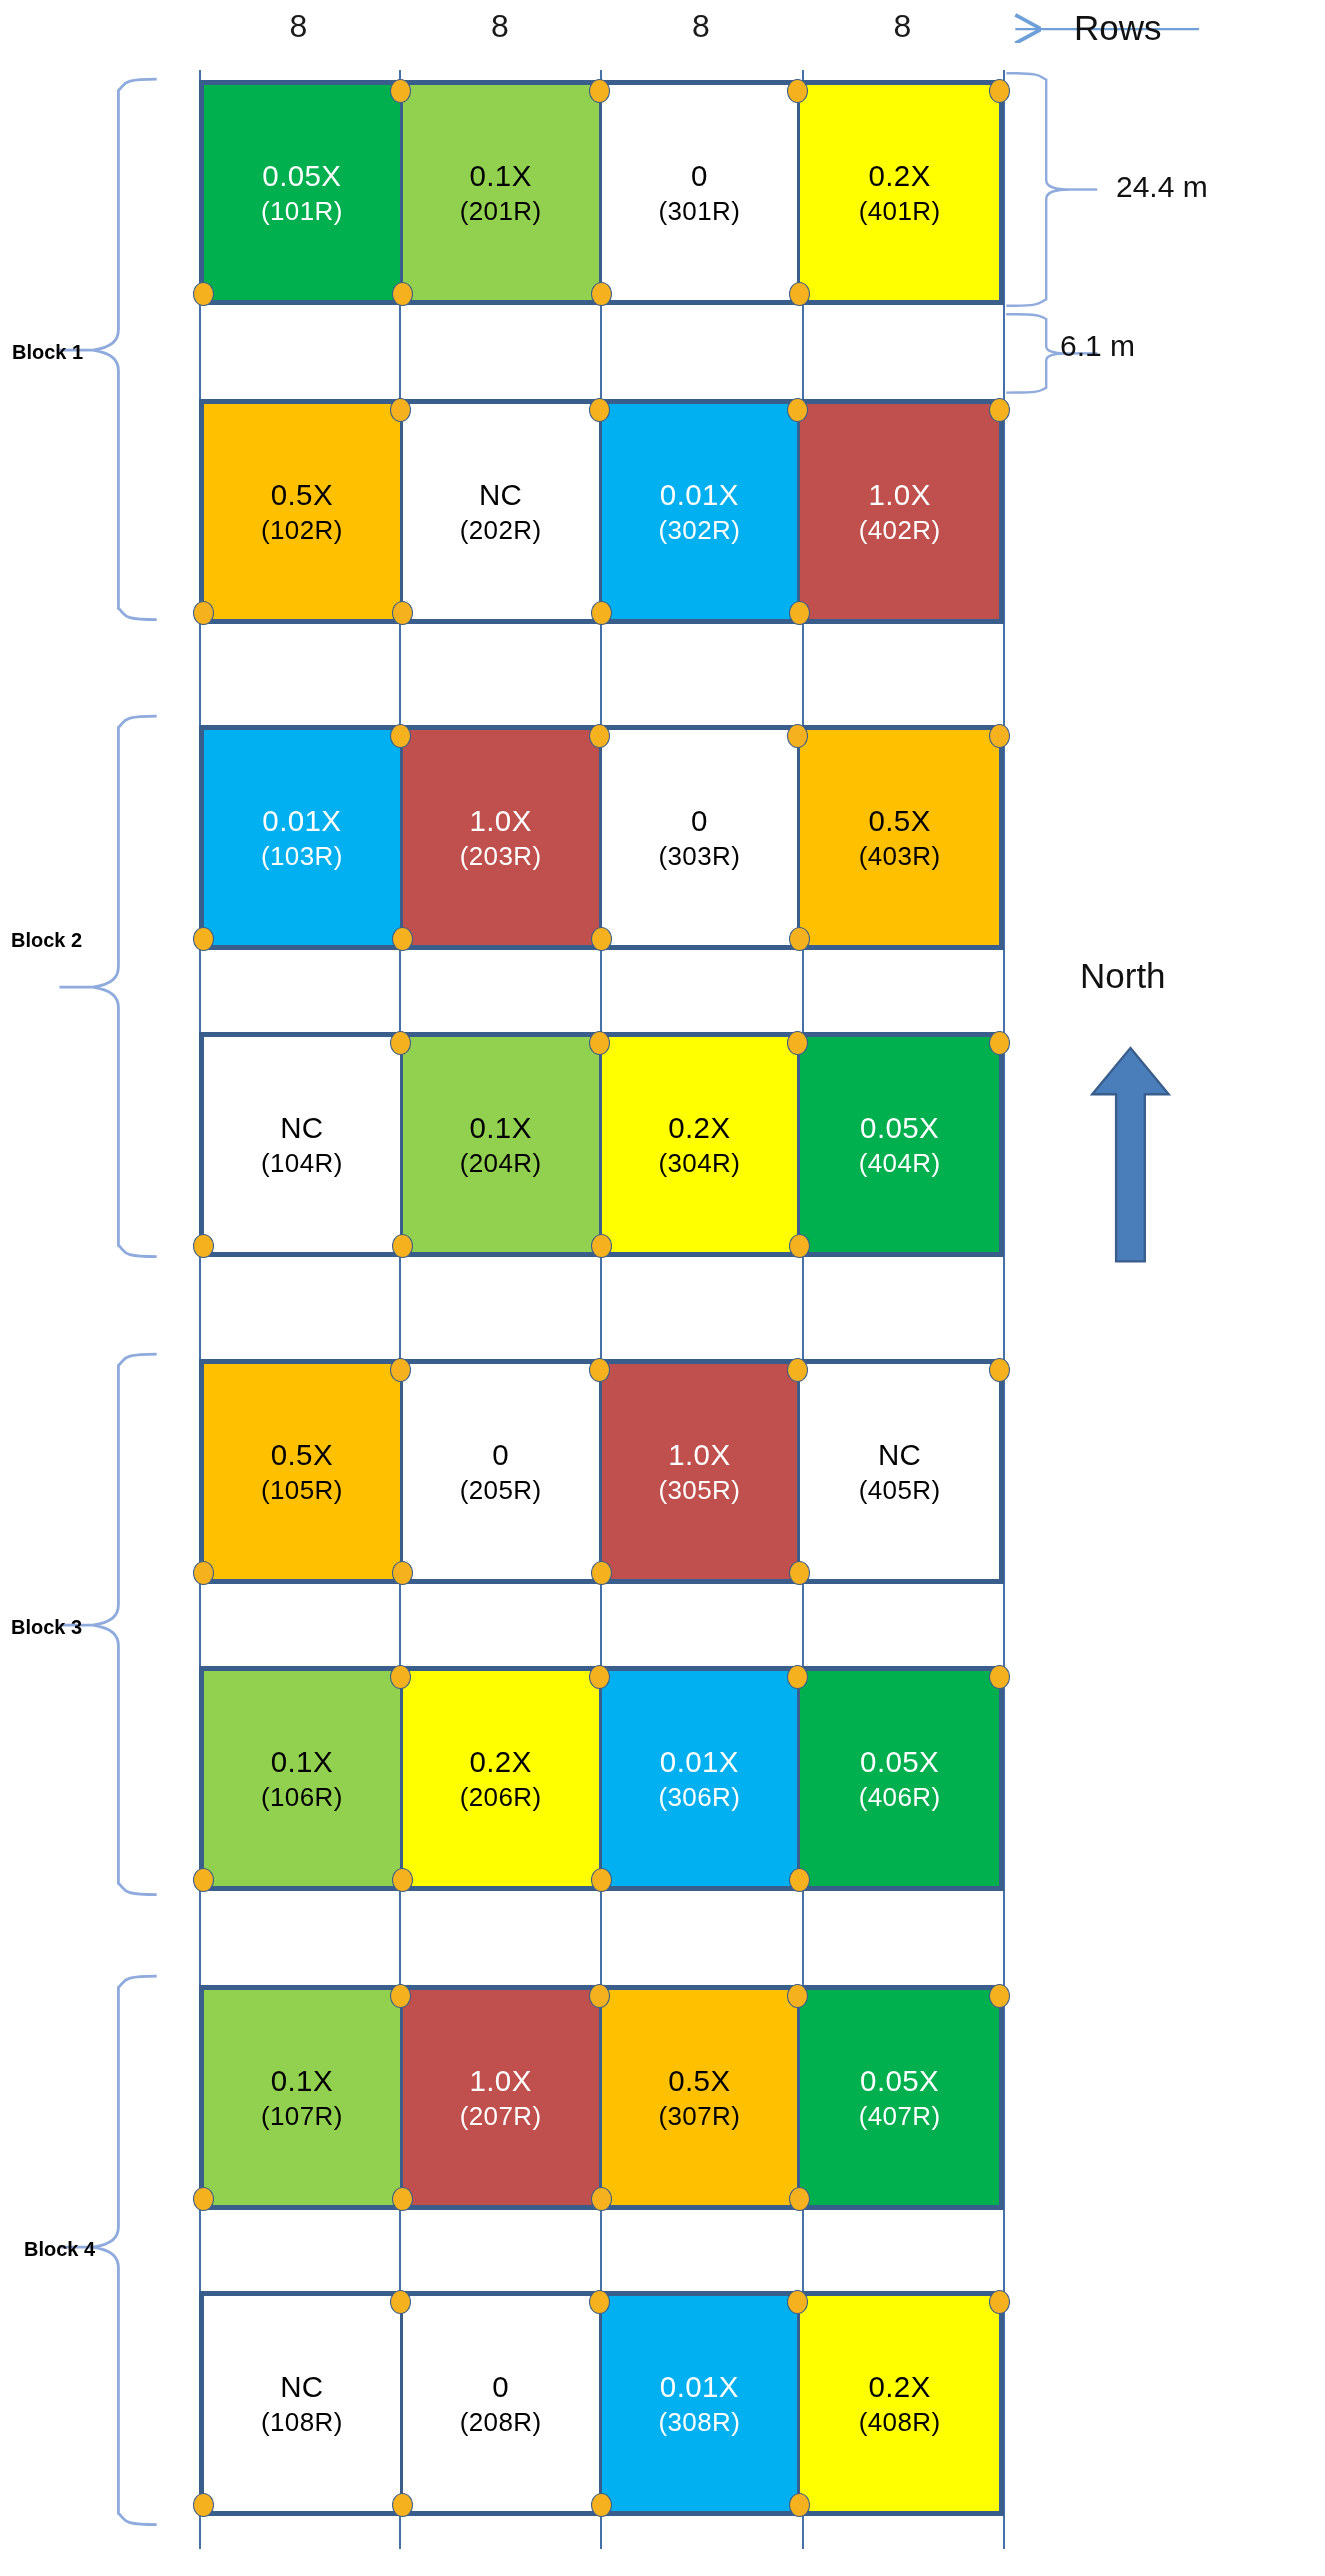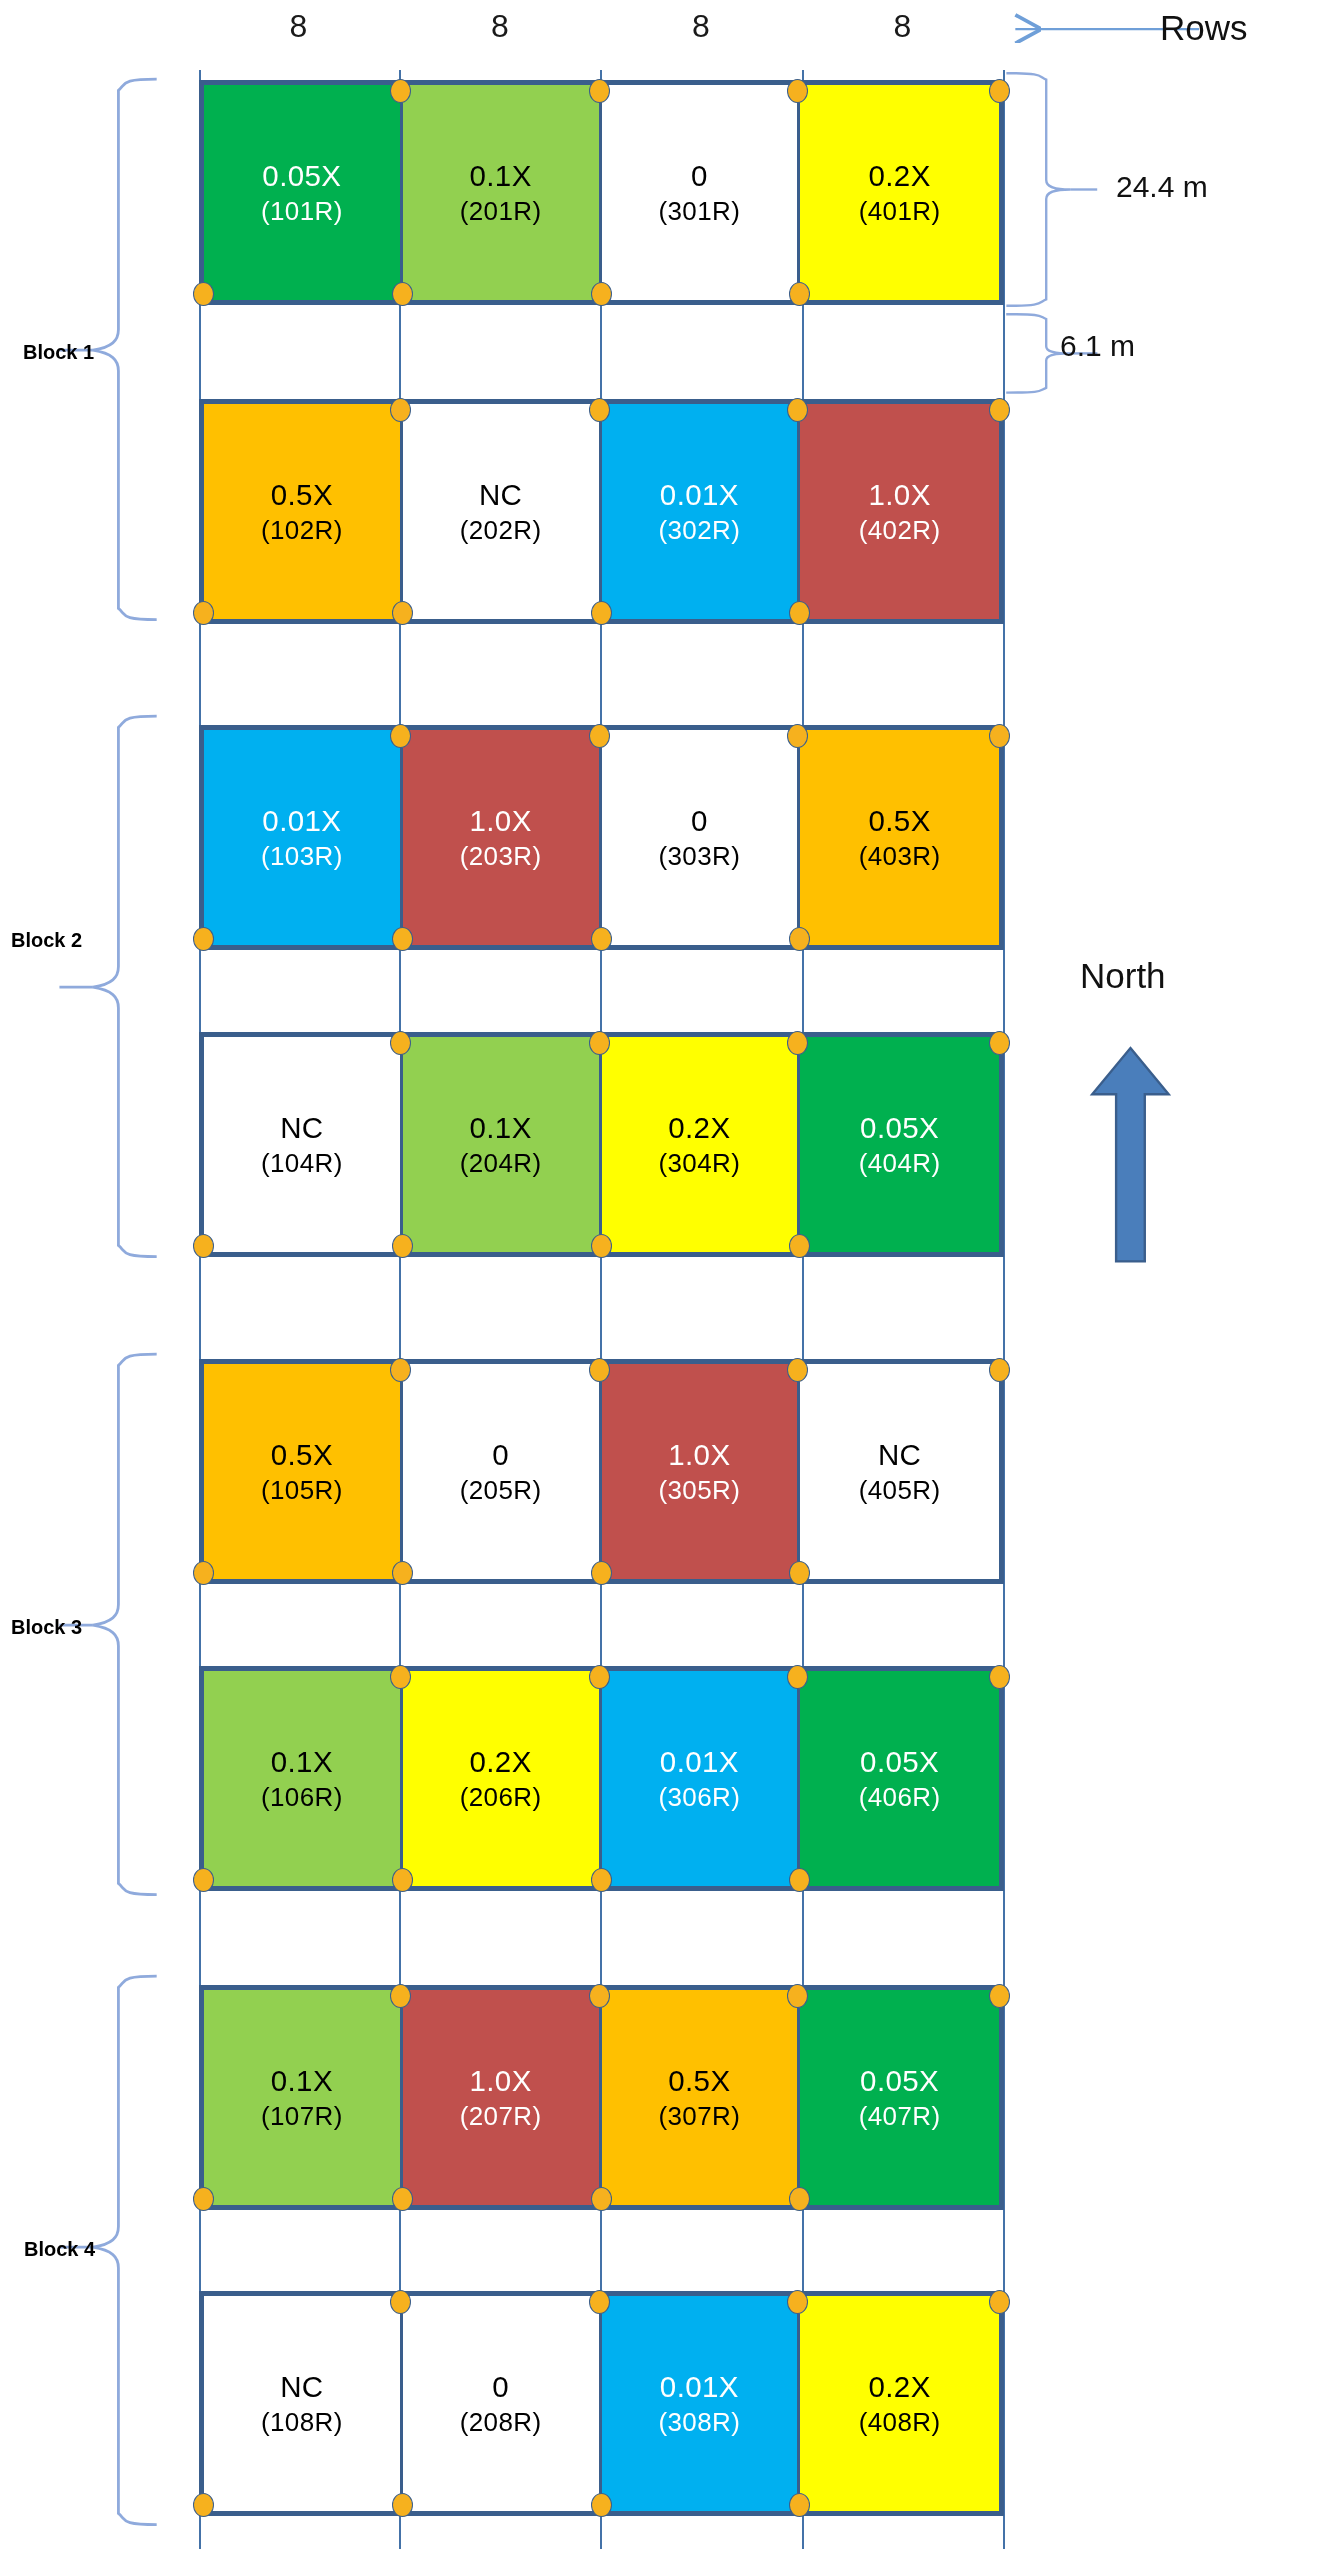--- a/index.html
+++ b/index.html
@@ -58,39 +58,39 @@
   <div class="colnum" style="left:802px; top:8px; width:201px;">8</div>
 
   <svg style="position:absolute;left:1008px;top:17.5px;" width="287" height="38" viewBox="0 0 360 48">
     <defs>
       <marker id="arrL" markerWidth="14" markerHeight="14" refX="11" refY="6" orient="auto">
         <path d="M11,0 L0,6 L11,12" fill="none" stroke="#6f9fd8" stroke-width="1.6"></path>
       </marker>
     </defs>
     <line x1="240" y1="14" x2="8" y2="14" stroke="#6f9fd8" stroke-width="3" marker-end="url(#arrL)"></line>
   </svg>
-  <div class="rowsLabel" style="left:1160px; top:8px;">Rows</div>
+  <div class="rowsLabel" style="left:1074px; top:8px;">Rows</div>
 
   <svg style="position:absolute;left:1003px;top:70px;" width="96" height="239" viewBox="0 0 120 300">
     <path d="M4,4 C52,4 44,8 54,12 L54,138 C54,146 62,150 84,150 C62,150 54,154 54,162 L54,288 C44,292 52,296 4,296" fill="none" stroke="#8faadc" stroke-width="3"></path>
     <line x1="84" y1="150" x2="118" y2="150" stroke="#8faadc" stroke-width="3"></line>
   </svg>
   <div class="dimlabel" style="left:1116px; top:170px;">24.4 m</div>
 
   <svg style="position:absolute;left:1003px;top:311px;" width="96" height="88" viewBox="0 0 120 110">
     <path d="M4,4 C52,4 44,6 54,10 L54,44 C54,50 62,53 84,53 C62,53 54,56 54,62 L54,96 C44,100 52,102 4,102" fill="none" stroke="#8faadc" stroke-width="3"></path>
     <line x1="84" y1="53" x2="118" y2="53" stroke="#8faadc" stroke-width="3"></line>
   </svg>
   <div class="dimlabel" style="left:1060px; top:329px;">6.1 m</div>
 
   <svg class="brace" style="left:88px; top:76px;" width="72" height="550" viewBox="0 0 90 690">
     <path d="M86,4 C40,4 48,10 38,18 L38,318 C38,332 30,340 6,344 C30,348 38,356 38,370 L38,668 C48,676 40,682 86,682" fill="none" stroke="#8faadc" stroke-width="3.5"></path>
     <line x1="6" y1="344" x2="-36" y2="344" stroke="#8faadc" stroke-width="3.5"></line>
   </svg>
-  <div class="blocklabel" style="left:23px; top:341px;">Block 1</div>
+  <div class="blocklabel" style="left:12px; top:341px;">Block 1</div>
 
   <svg class="brace" style="left:88px; top:713px;" width="72" height="550" viewBox="0 0 90 690">
     <path d="M86,4 C40,4 48,10 38,18 L38,318 C38,332 30,340 6,344 C30,348 38,356 38,370 L38,668 C48,676 40,682 86,682" fill="none" stroke="#8faadc" stroke-width="3.5"></path>
     <line x1="6" y1="344" x2="-36" y2="344" stroke="#8faadc" stroke-width="3.5"></line>
   </svg>
   <div class="blocklabel" style="left:11px; top:929px;">Block 2</div>
 
   <svg class="brace" style="left:88px; top:1351px;" width="72" height="550" viewBox="0 0 90 690">
     <path d="M86,4 C40,4 48,10 38,18 L38,318 C38,332 30,340 6,344 C30,348 38,356 38,370 L38,668 C48,676 40,682 86,682" fill="none" stroke="#8faadc" stroke-width="3.5"></path>
     <line x1="6" y1="344" x2="-36" y2="344" stroke="#8faadc" stroke-width="3.5"></line>

